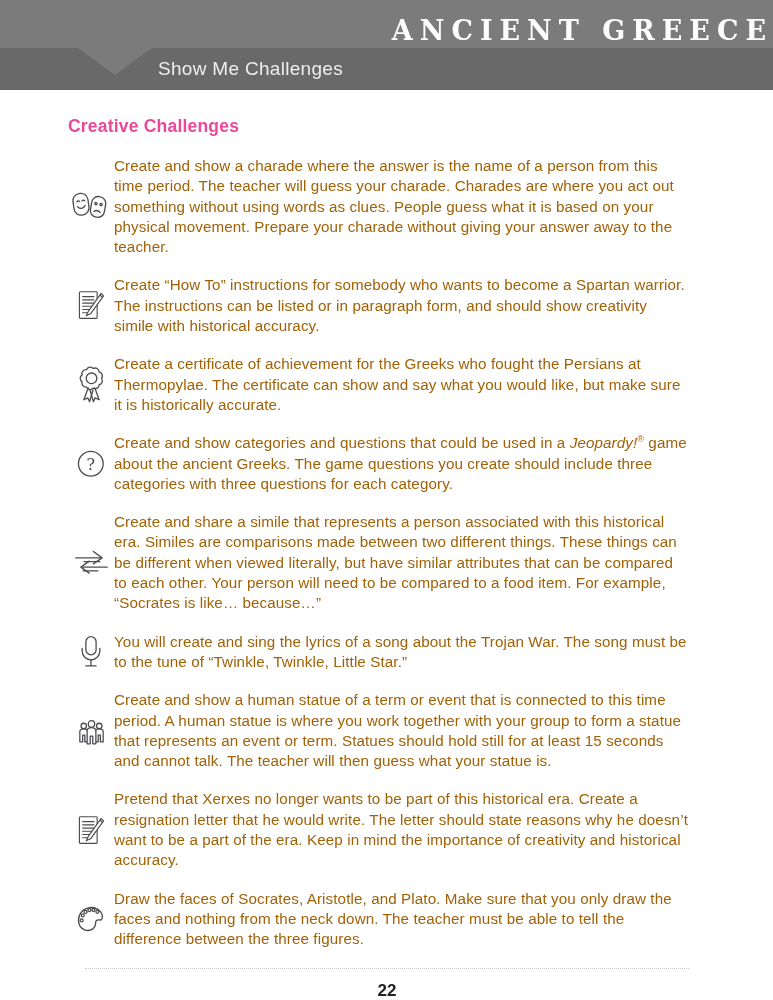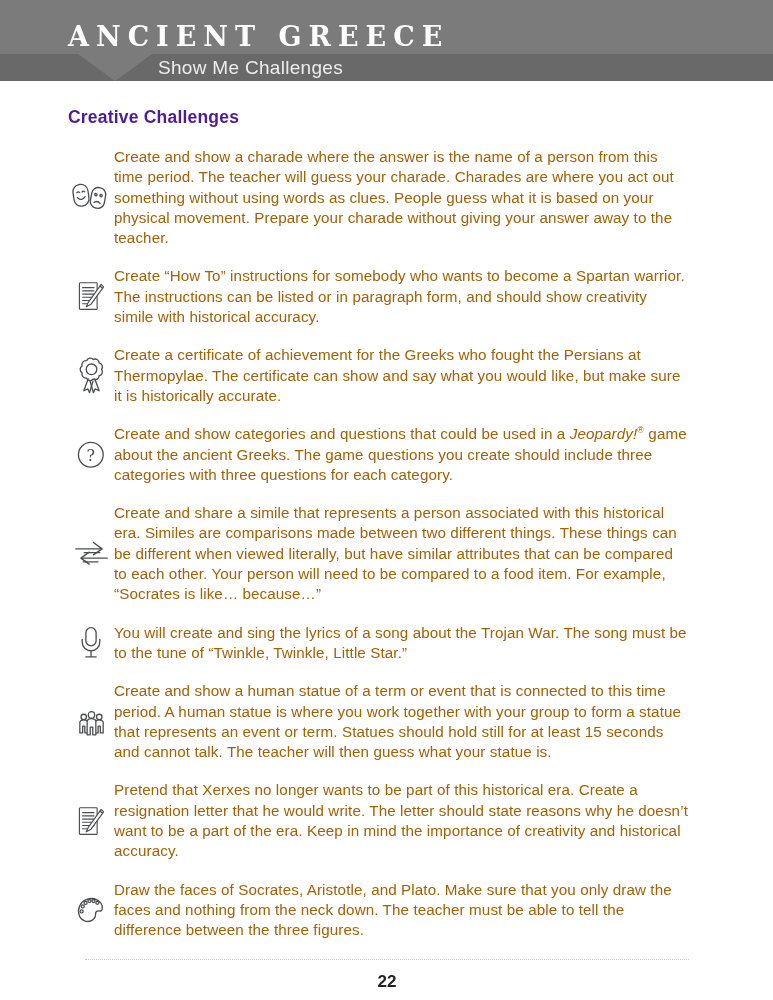--- a/index.html
+++ b/index.html
@@ -1,49 +1,49 @@
 <!DOCTYPE html>
 <html><head>
 <meta charset="utf-8">
 <style>
   html,body{margin:0;padding:0;background:#ffffff;}
   body{width:773px;min-height:1000px;font-family:"Liberation Sans",sans-serif;position:relative;}
 
   
-  .band-top{height:54px;background:#7b7b7b;display:flex;align-items:flex-end;}
+  .band-top{height:48px;background:#7b7b7b;display:flex;align-items:flex-end;justify-content:flex-end;}
   .band-top h1{
     margin:0 0 2px 68px;
     font-family:"DejaVu Serif",serif;
     font-weight:bold;
     font-size:27px;
     letter-spacing:7px;
     color:#fdfdfd;
   }
-  .band-sub{height:27px;background:#696969;position:relative;display:flex;align-items:center;}
+  .band-sub{height:42px;background:#696969;position:relative;display:flex;align-items:center;}
   .band-sub .sub-label{
     margin-left:158px;
     font-size:19px;
     color:#ededed;
     letter-spacing:0.3px;
   }
   .notch{
     position:absolute;left:78px;top:0;
     width:0;height:0;
     border-left:37px solid transparent;
     border-right:37px solid transparent;
     border-top:27px solid #7b7b7b;
   }
 
   
   main{padding:26px 84px 0 68px;}
   .section-heading{
     margin:0 0 19px 0;
     font-size:17.5px;
     font-weight:bold;
-    color:#4c1d95;
+    color:#ec4899;
     letter-spacing:0.2px;
   }
   .item{display:flex;align-items:center;margin-bottom:18px;}
   .icon-cell{flex:0 0 46px;display:flex;justify-content:center;align-items:center;}
   .item-text{
     margin:0;flex:1;
     font-size:15.2px;line-height:20.3px;
     color:#a16207;letter-spacing:0.1px;
   }
   .item-text em{font-style:italic;}

